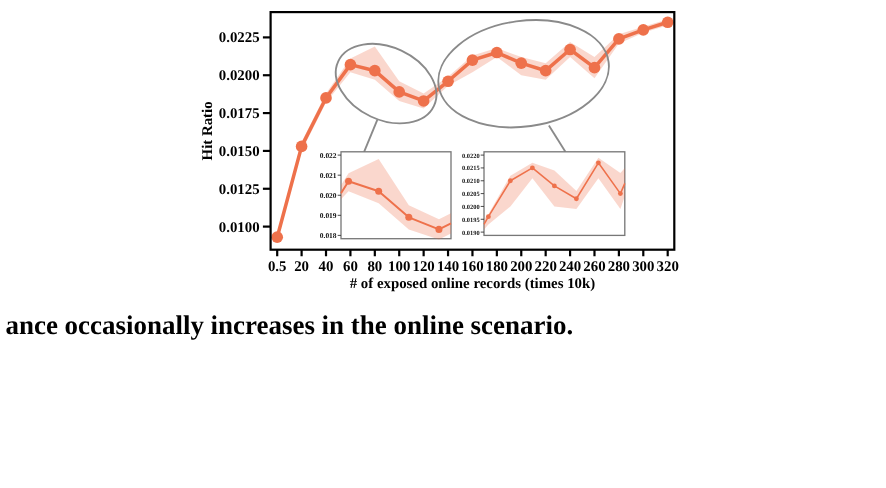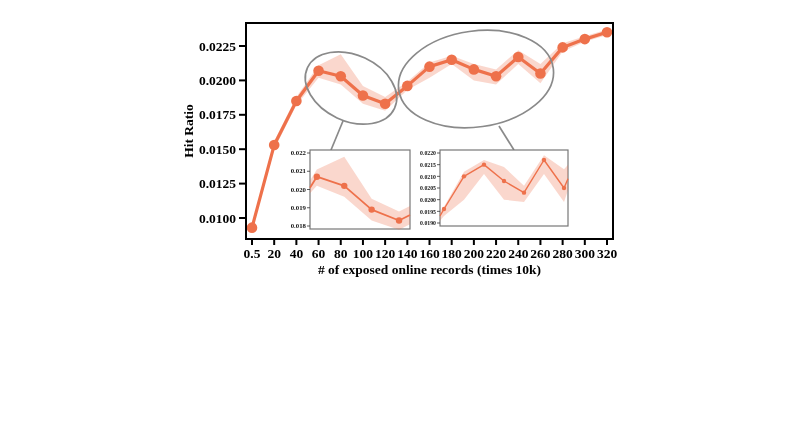--- a/index.html
+++ b/index.html
@@ -1,17 +1,17 @@
 <!DOCTYPE html>
 <html><head>
 <meta charset="utf-8">
 <style>
   html,body{margin:0;padding:0;background:#ffffff;}
   body{width:805px;height:444px;overflow:hidden;}
-  .figure-wrap{width:784px;margin-top:12px;}
+  .figure-wrap{width:784px;}
   .chart-area{width:805px;height:276px;position:relative;}
   svg text.tick{font:bold 13.5px "Liberation Serif",serif;fill:#000;}
   svg text.axtitle{font:bold 13.5px "Liberation Serif",serif;fill:#000;}
   svg text.itick{font-weight:bold;font-family:"Liberation Serif",serif;fill:#111;}
   .caption{padding:0 5px;margin-top:5px;color:#000;}
   .cap-line{font:bold 24.5px/32px "Liberation Serif",serif;text-align:justify;text-align-last:justify;white-space:nowrap;}
   .cap-line.last{text-align-last:left;}
 </style>
 </head>
 <body>
@@ -132,14 +132,15 @@
           <line x1="437" y1="187.66666666666663" x2="440" y2="187.66666666666663" stroke="#333333" stroke-width="0.8"></line>
           <text x="436" y="189.86666666666662" text-anchor="end" font-size="5.8" class="itick">0.0200</text>
           <line x1="437" y1="199.33333333333331" x2="440" y2="199.33333333333331" stroke="#333333" stroke-width="0.8"></line>
           <text x="436" y="201.5333333333333" text-anchor="end" font-size="5.8" class="itick">0.0195</text>
           <line x1="437" y1="211" x2="440" y2="211" stroke="#333333" stroke-width="0.8"></line>
           <text x="436" y="213.2" text-anchor="end" font-size="5.8" class="itick">0.0190</text>
         </g>
       </svg>
   </div>
   <div class="caption">
+    <div class="cap-line last">ance occasionally increases in the online scenario.</div>
   </div>
 </div>
 
 </body></html>

